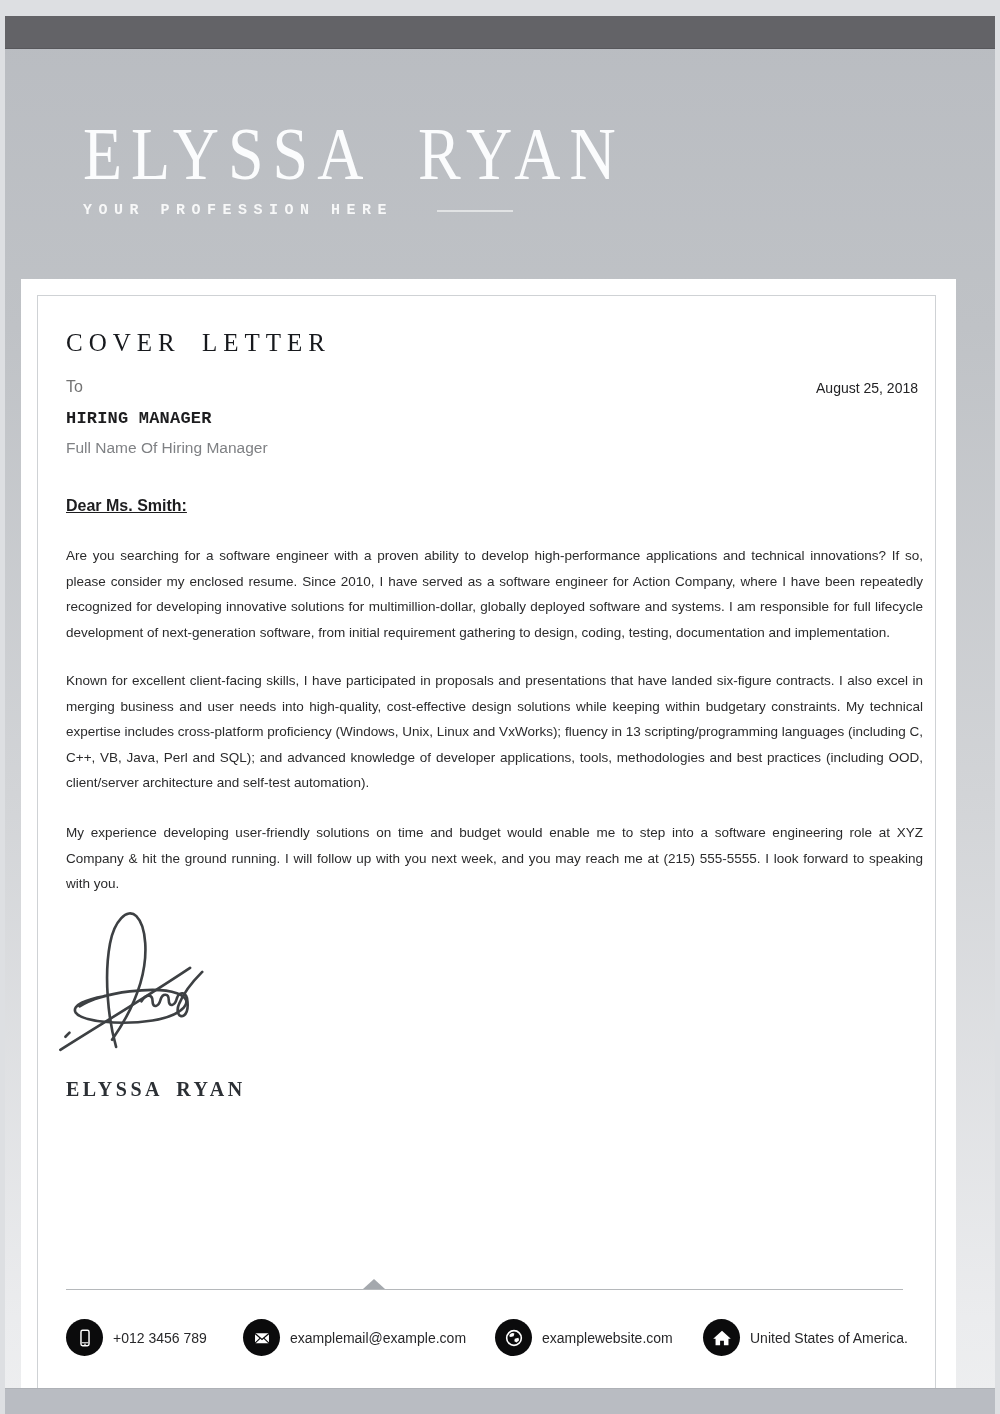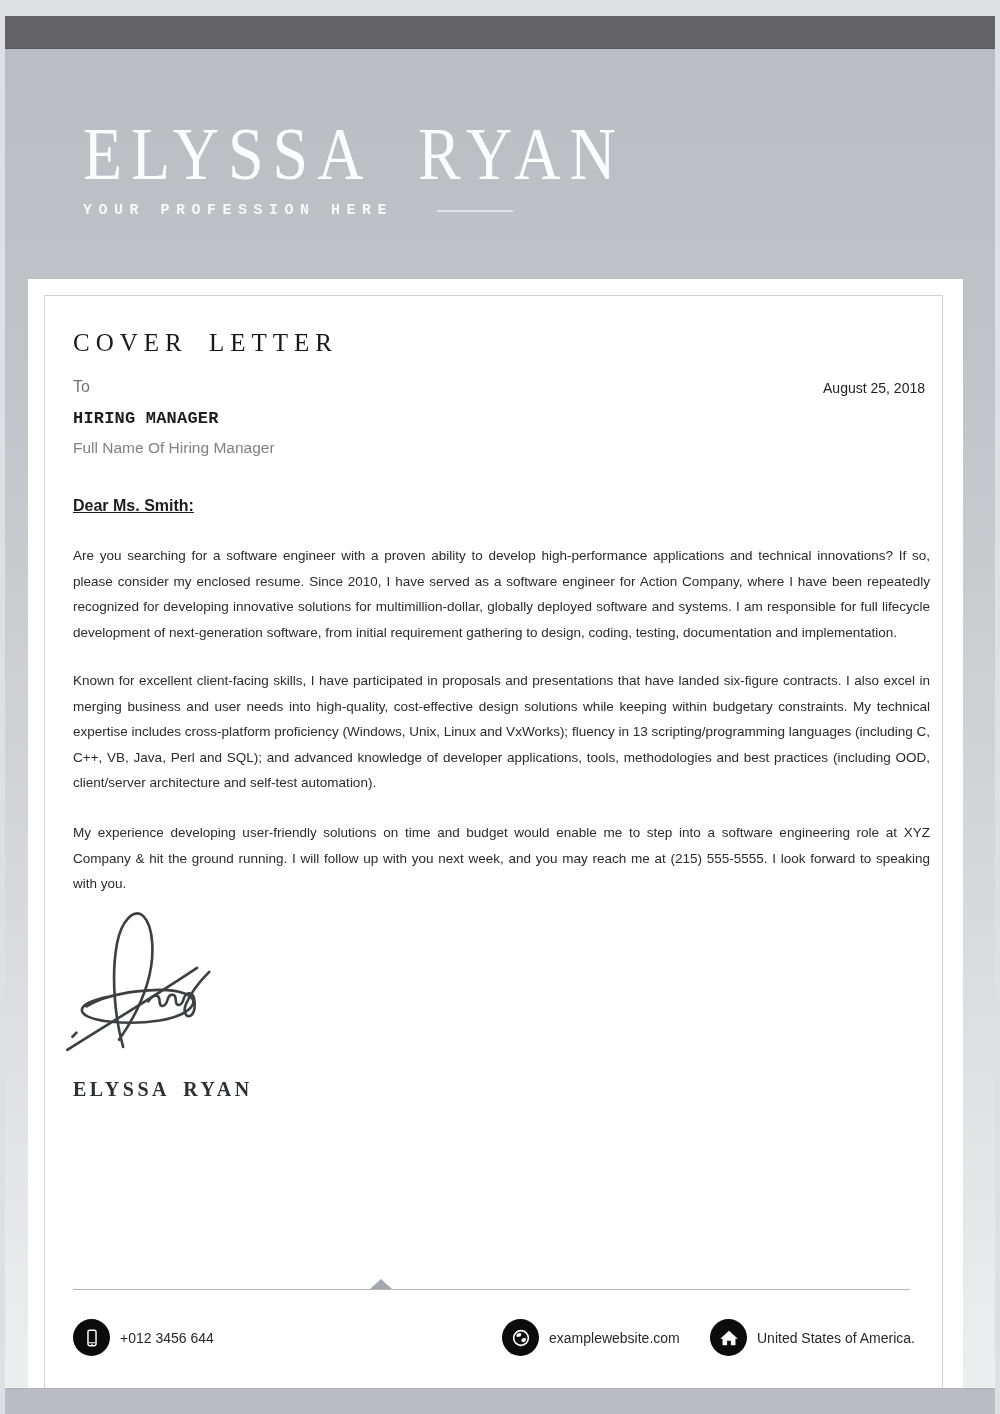--- a/index.html
+++ b/index.html
@@ -48,21 +48,21 @@
     white-space: nowrap;
     font-family: Liberation Mono, monospace;
   }
   .hero-rule {
     width: 76px; height: 2px; margin-left: 44px;
     background: rgba(255,255,255,0.55);
   }
 
   
   .page {
-    position: absolute; left: 23px; top: 263px; width: 935px; height: 1109px;
+    position: absolute; left: 16px; top: 263px; width: 935px; height: 1109px;
     background: #ffffff;
   }
   .page-frame {
     position: absolute; left: 16px; right: 20px; top: 16px; bottom: 0;
     border: 1px solid #cfd2d5; border-bottom: none;
     pointer-events: none;
   }
 
   .letter-title {
     position: absolute; left: 45px; top: 50px;
@@ -194,23 +194,33 @@
     <div class="separator-triangle"></div>
 
     <div class="footer-item fi-phone">
       <span class="icon-circle">
         <svg viewBox="0 0 30 30">
           <rect x="9.5" y="4.5" width="11" height="21" rx="2.2" fill="none" stroke="#ffffff" stroke-width="2"></rect>
           <line x1="10.5" y1="21.5" x2="19.5" y2="21.5" stroke="#ffffff" stroke-width="1.4"></line>
           <circle cx="15" cy="23.6" r="1.1" fill="#ffffff"></circle>
         </svg>
       </span>
-      <span class="footer-text">+012 3456 644</span>
-    </div>
-
+      <span class="footer-text">+012 3456 789</span>
+    </div>
+
+    <div class="footer-item fi-email">
+      <span class="icon-circle">
+        <svg viewBox="0 0 30 30">
+          <rect x="5.5" y="8.5" width="19" height="13.5" rx="1" fill="#ffffff"></rect>
+          <path d="M5.5,9 L15,17 L24.5,9" stroke="#0b0b0c" stroke-width="1.8" fill="none"></path>
+          <path d="M5.5,22 L12.6,15.2 M24.5,22 L17.4,15.2" stroke="#0b0b0c" stroke-width="1.6" fill="none"></path>
+        </svg>
+      </span>
+      <span class="footer-text">examplemail@example.com</span>
+    </div>
 
     <div class="footer-item fi-globe">
       <span class="icon-circle">
         <svg viewBox="0 0 30 30">
           <circle cx="15" cy="15" r="10" fill="none" stroke="#ffffff" stroke-width="2.2"></circle>
           <path d="M9,11 C10,8.5 13.5,7.5 15.5,9 L14.5,12.5 L10.5,13.5 L8.5,12.5 Z" fill="#ffffff"></path>
           <path d="M16,16 L21,14.5 L22,18 L18.5,21 L15.5,19.5 Z" fill="#ffffff"></path>
         </svg>
       </span>
       <span class="footer-text">examplewebsite.com</span>

